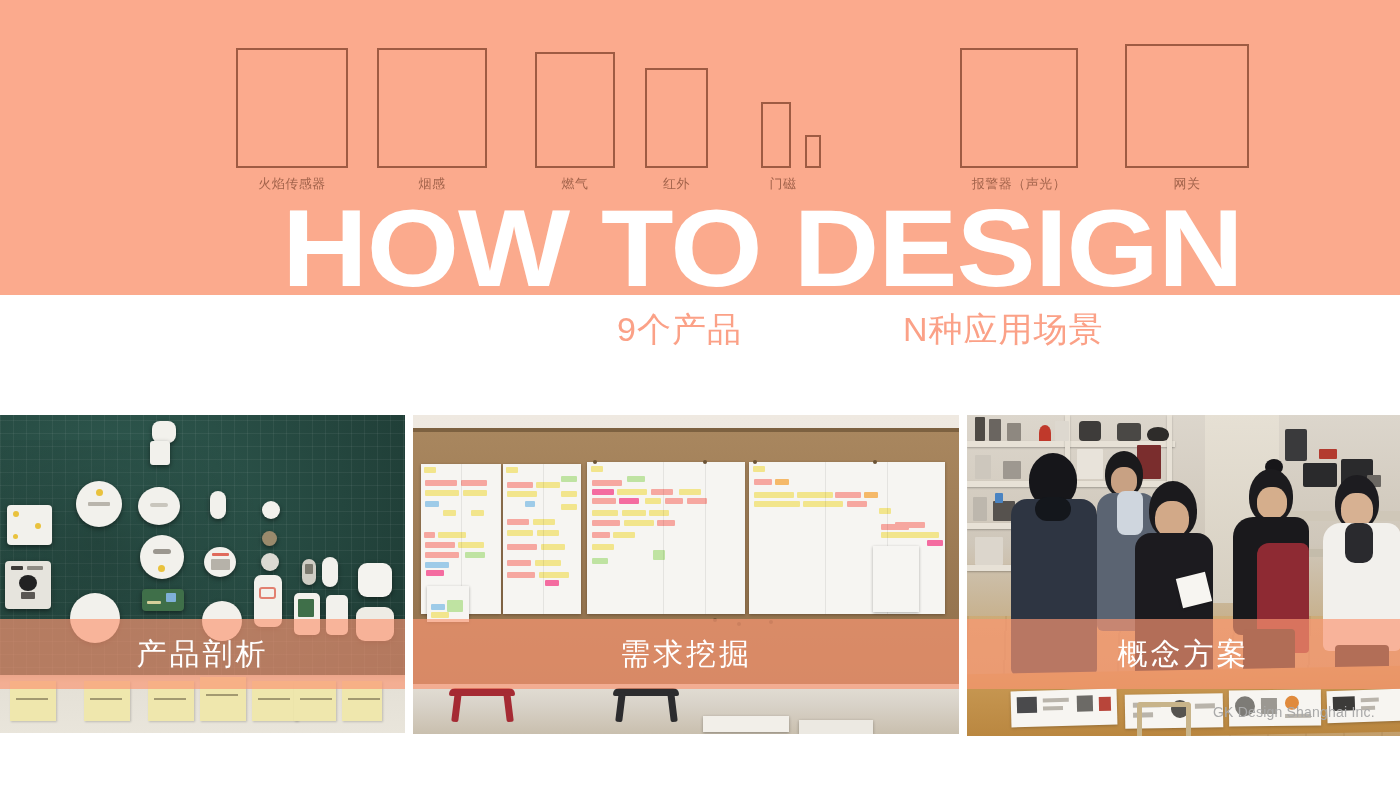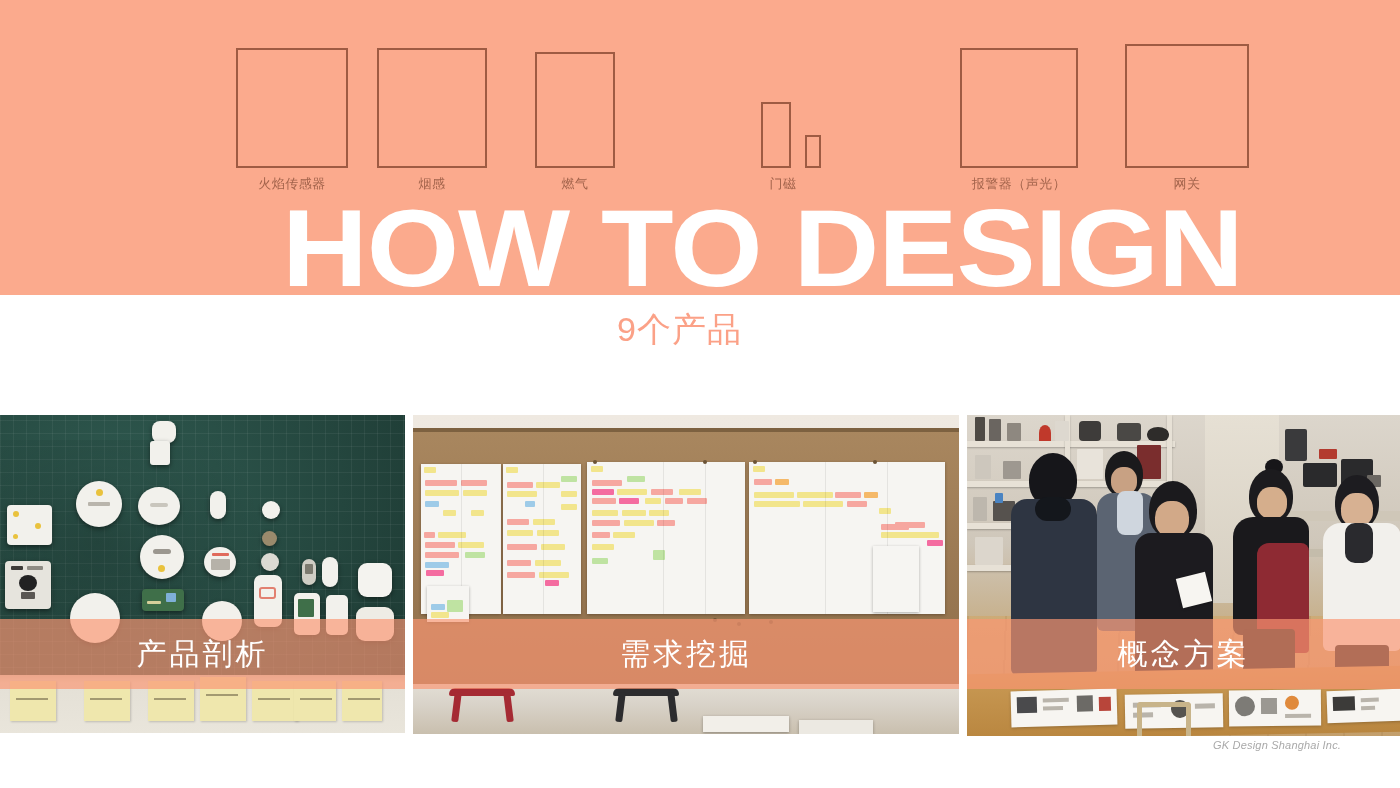--- a/index.html
+++ b/index.html
@@ -339,26 +339,25 @@
     bottom: 0;
     width: 54px; height: 34px;
     border: 5px solid #c8b48a;
     border-bottom: none;
     border-radius: 4px 4px 0 0;
   }
 
   
   .footer-credit {
     position: absolute;
-    left: 1213px; top: 739px;
-    font-size: 11px;
+    left: 1213px; top: 704px;
+    font-size: 14px;
     color: #a9a9a9;
     letter-spacing: 0.2px;
     white-space: nowrap;
-    font-style: italic;
   }
 </style>
 </head>
 <body>
 
 <div id="slide">
 
   <div class="peach-band">
 
     <div class="product-row">
@@ -378,20 +377,26 @@
         <div class="prod-label">烟感</div>
       </div>
 
       <div class="product" style="left:535px;width:80px;">
         <div class="prod-shape-wrap">
           <div class="outline" style="width:80px;height:116px;"></div>
         </div>
         <div class="prod-label">燃气</div>
       </div>
 
+      <div class="product" style="left:645px;width:63px;">
+        <div class="prod-shape-wrap">
+          <div class="outline" style="width:63px;height:100px;"></div>
+        </div>
+        <div class="prod-label">红外</div>
+      </div>
 
       <div class="product" style="left:753px;width:76px;">
         <div class="prod-shape-wrap" style="gap:14px;">
           <div class="outline" style="width:30px;height:66px;"></div>
           <div class="outline" style="width:16px;height:33px;"></div>
         </div>
         <div class="prod-label" style="margin-right:16px;">门磁</div>
       </div>
 
 
@@ -409,20 +414,21 @@
         <div class="prod-label">网关</div>
       </div>
 
     </div>
 
     <div class="big-title">HOW TO DESIGN</div>
   </div>
 
   <div class="subtitle-row">
     <div class="sub-item" style="left:617px;">9个产品</div>
+    <div class="sub-item" style="left:903px;">N种应用场景</div>
   </div>
 
   <div class="photo-row">
 
     <div class="photo-card" style="left:0px;width:405px;height:318px;">
       <div class="photo-inner">
         <div class="mat"></div>
         <div class="mat-shadow"></div>
 
         <div class="p-ring" style="left:78px;top:4px;width:30px;height:30px;"></div>

